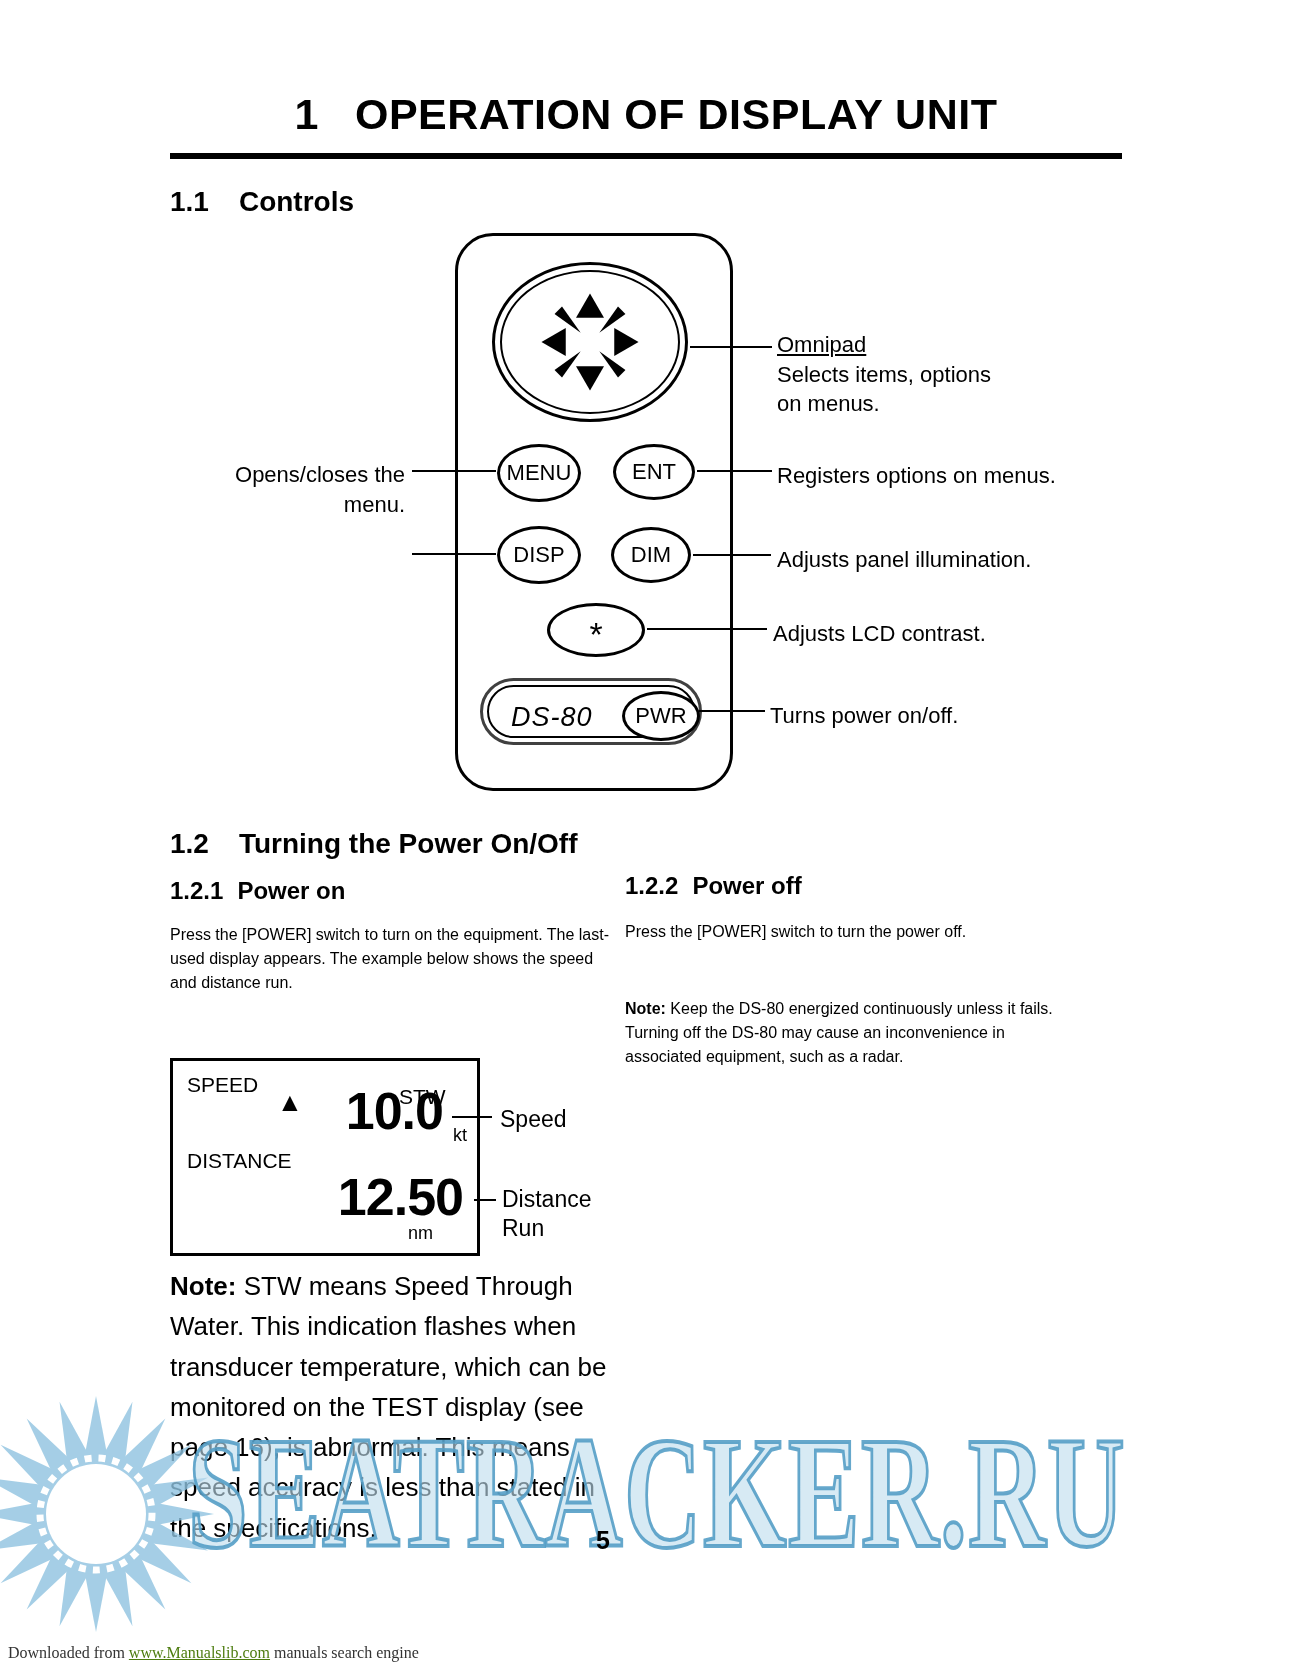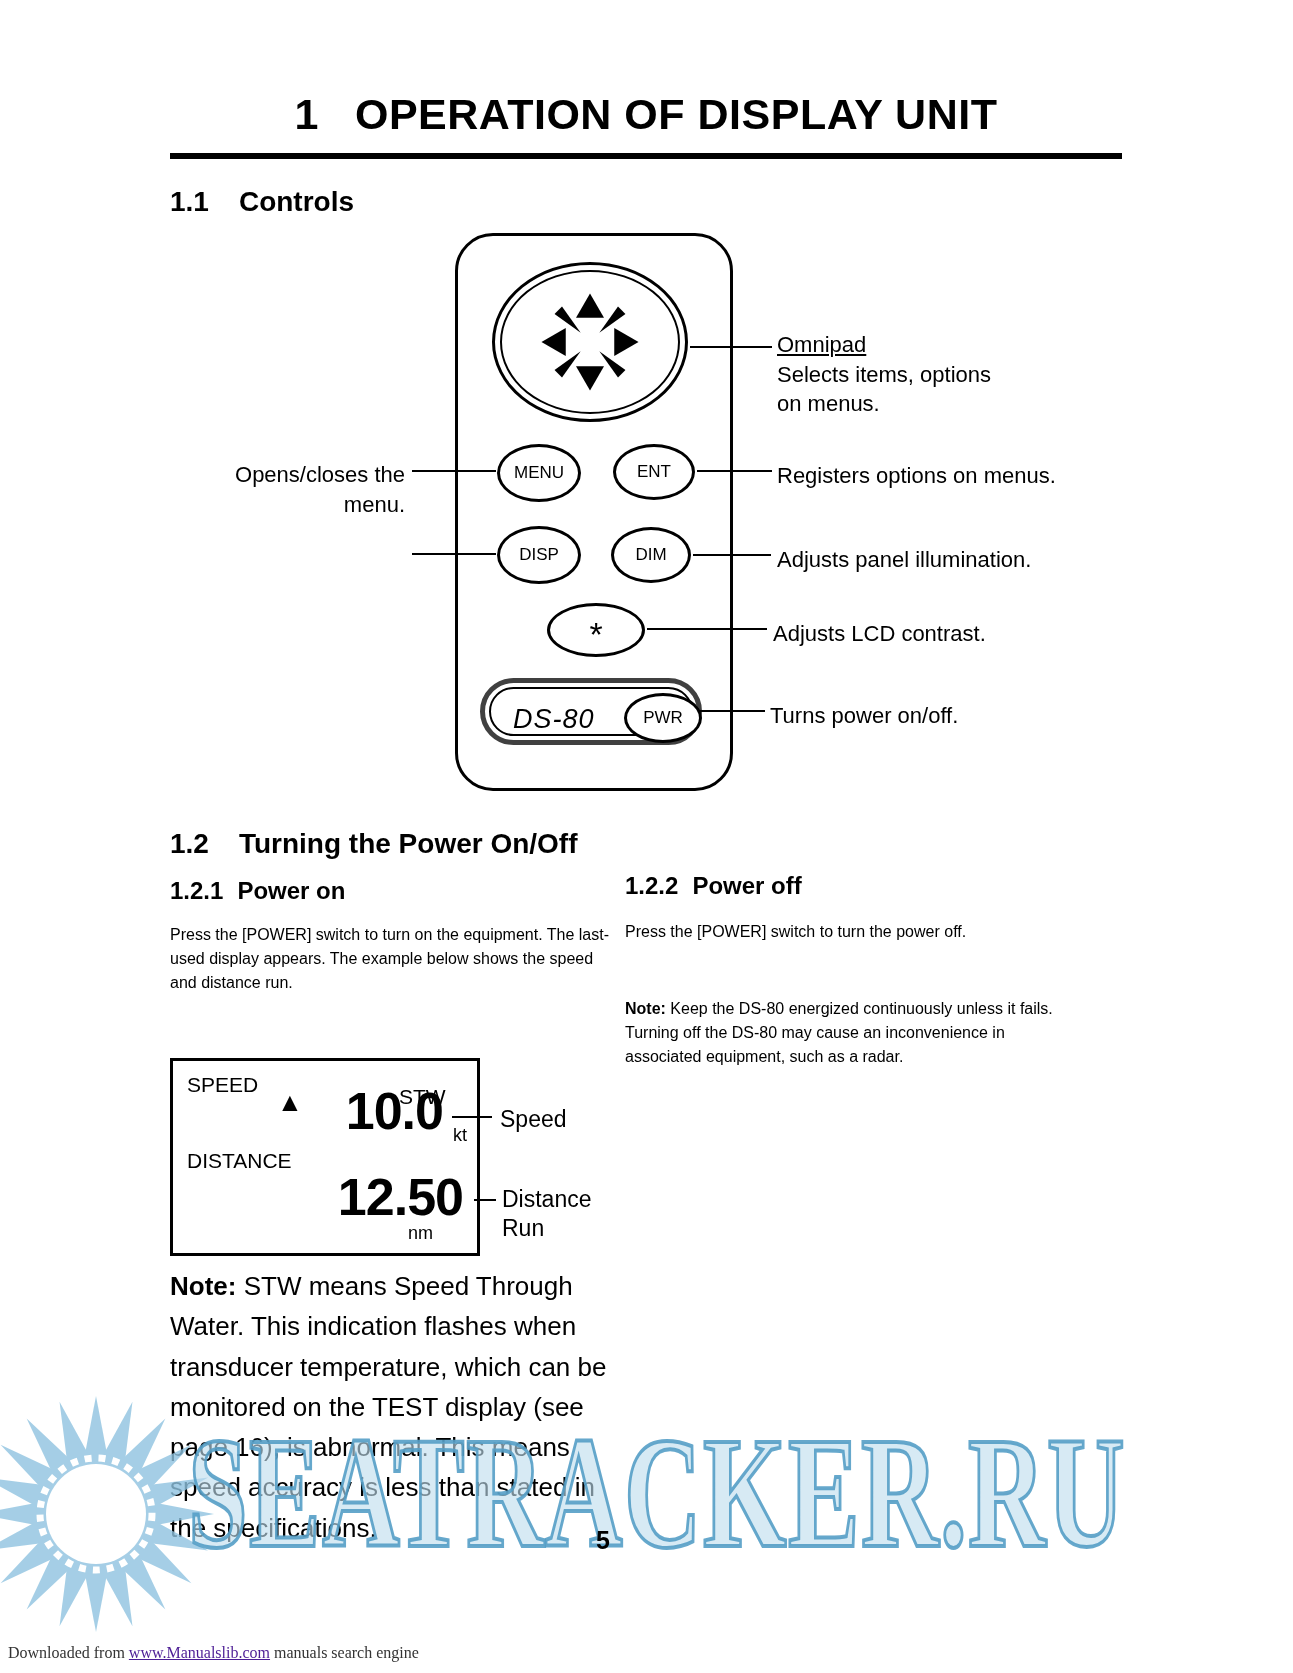--- a/index.html
+++ b/index.html
@@ -22,42 +22,42 @@
   .b { font-weight:bold; }
   .pre { white-space:pre-line; }
   .callout { font-size:22px; line-height:1.35; }
   .ul { text-decoration:underline; }
   .line { position:absolute; height:2px; background:#000; }
   .device { left:455px; top:233px; width:278px; height:558px; border:3px solid #000; border-radius:38px; background:#fff; }
   .omni-outer { left:492px; top:262px; width:196px; height:160px; border:3px solid #000; border-radius:50%; }
   .omni-inner { position:absolute; left:5px; top:5px; right:5px; bottom:5px; border:2px solid #000; border-radius:50%;
     display:flex; align-items:center; justify-content:center; }
   .btn { position:absolute; border:3px solid #000; border-radius:50%; background:#fff;
-    display:flex; align-items:center; justify-content:center; font-size:17px; }
+    display:flex; align-items:center; justify-content:center; font-size:22px; }
   .star-btn { font-size:34px; }
   .star-btn span { transform:translateY(4px); }
-  .pill { left:480px; top:678px; width:222px; height:67px; border:5px solid #404040; border-radius:34px; }
+  .pill { left:480px; top:678px; width:222px; height:67px; border:3px solid #404040; border-radius:34px; }
   .pill-inner { position:absolute; left:4px; top:4px; right:4px; bottom:4px; border:2px solid #000; border-radius:28px; }
   .ds80 { position:absolute; left:22px; top:15px; font-size:27px; font-style:italic; letter-spacing:1px; }
   .disp-box { left:170px; top:1058px; width:310px; height:198px; border:3px solid #000; background:#fff; }
   .dlbl { position:absolute; font-size:21px; }
   .big { position:absolute; font-size:52px; font-weight:bold; letter-spacing:-1px; }
   .unit { position:absolute; font-size:18px; }
   .tri { position:absolute; left:104px; top:26px; font-size:26px; }
   .pagenum { left:596px; top:1526px; font-size:25px; font-weight:bold; z-index:6; }
   .wm-text {
     left:188px; top:1406px; font-family:"Liberation Serif", serif; font-weight:bold;
     font-size:158px; line-height:1.1; letter-spacing:2px;
     transform:scaleX(.68); transform-origin:left top;
     color:rgba(190,221,238,.62); -webkit-text-stroke:4px rgba(85,158,199,.9);
     z-index:5; pointer-events:none; white-space:nowrap;
   }
   .sun { left:-22px; top:1388px; z-index:5; pointer-events:none; opacity:.8; }
   .footer { left:8px; top:1644px; font-size:16px; font-family:"Liberation Serif", serif; z-index:4; color:#333; }
-  .footer a { color:#4c1d95; text-decoration:underline; }
+  .footer a { color:#4d7c0f; text-decoration:underline; }
 </style>
 </head>
 <body>
 
 <div id="page">
 
   <div class="abs chapter">
     <span>1</span>
     <span>OPERATION OF DISPLAY UNIT</span>
   </div>

